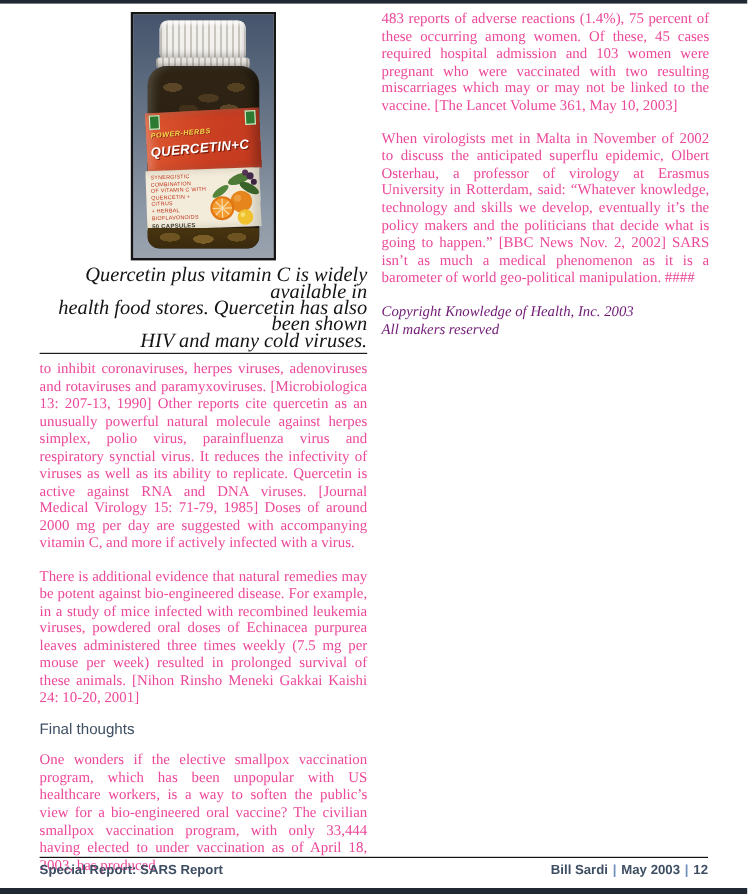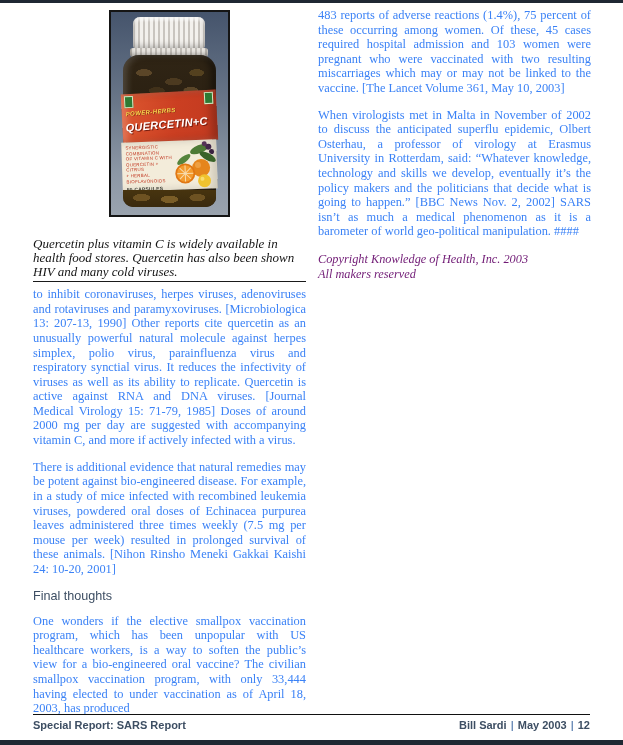--- a/index.html
+++ b/index.html
@@ -50,23 +50,23 @@
   .tiny .dose-line{color:#3c3c34;font-size:5px;margin-top:3px;font-weight:bold;}
   .fruit{position:absolute;right:1px;top:1px;}
   .bottle-bottom{position:absolute;left:12px;top:178px;width:93px;height:17px;border-radius:0 0 10px 10px;
        background:
         radial-gradient(ellipse 14px 6px at 20% 45%,#6d5222 0 60%,transparent 62%),
         radial-gradient(ellipse 14px 6px at 50% 55%,#7a5d27 0 60%,transparent 62%),
         radial-gradient(ellipse 13px 6px at 80% 45%,#6d5222 0 60%,transparent 62%),
         linear-gradient(180deg,#47340f,#3a2a0e);}
 
   
-  .caption{margin-top:20px;text-align:left;font-style:italic;font-size:13px;line-height:13.8px;color:#141414;}
+  .caption{margin-top:5px;text-align:right;font-style:italic;font-size:17px;line-height:13.8px;color:#141414;}
   .caption-rule{margin-top:3px;border-top:1.6px solid #1a1a1a;}
-  p.body{margin:0 0 12.5px;font-size:12.4px;line-height:14.55px;text-align:justify;color:#3b82f6;}
+  p.body{margin:0 0 12.5px;font-size:12.4px;line-height:14.55px;text-align:justify;color:#ec4899;}
   .col.left p.body:first-of-type{margin-top:5px;}
   h2.heading{margin:11px 0 11px;font-family:"Liberation Sans","DejaVu Sans",sans-serif;
        font-size:12.6px;font-weight:normal;color:#3d4e63;}
   .copyright{margin-top:13px;font-style:italic;font-size:12.3px;line-height:15px;color:#701a75;}
 
   
   .footer-rule{position:absolute;left:33px;right:33px;top:714px;border-top:1.6px solid #111;}
   .footer{position:absolute;left:33px;right:33px;top:719px;display:flex;justify-content:space-between;
        font-family:"Liberation Sans","DejaVu Sans",sans-serif;font-size:11px;font-weight:bold;color:#3d4e63;}
   .footer .sep{color:#6f8fba;padding:0 4px;}

